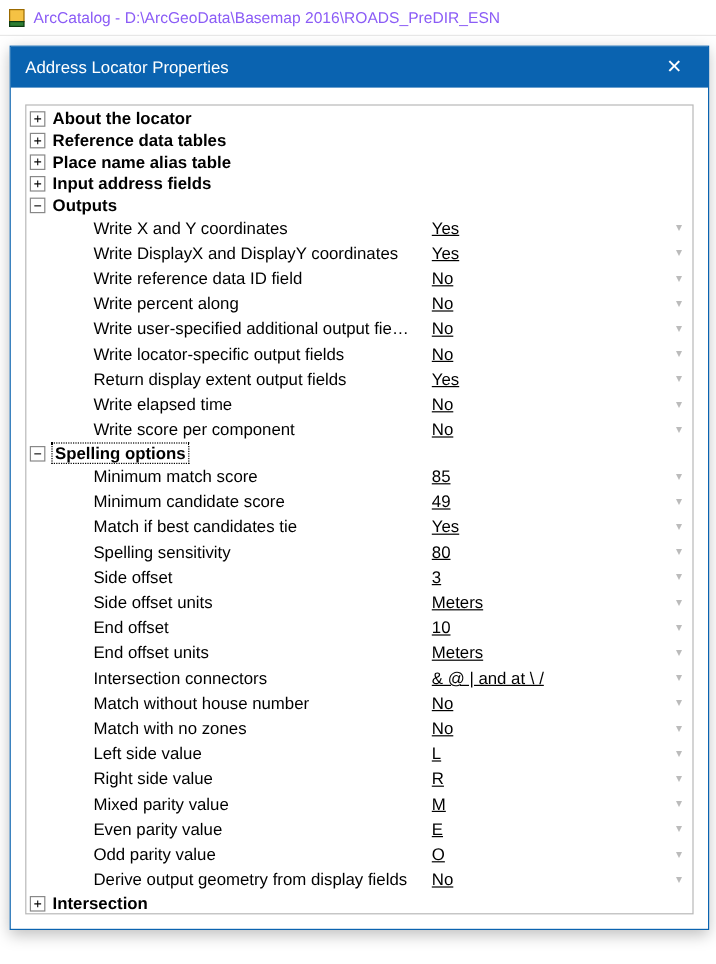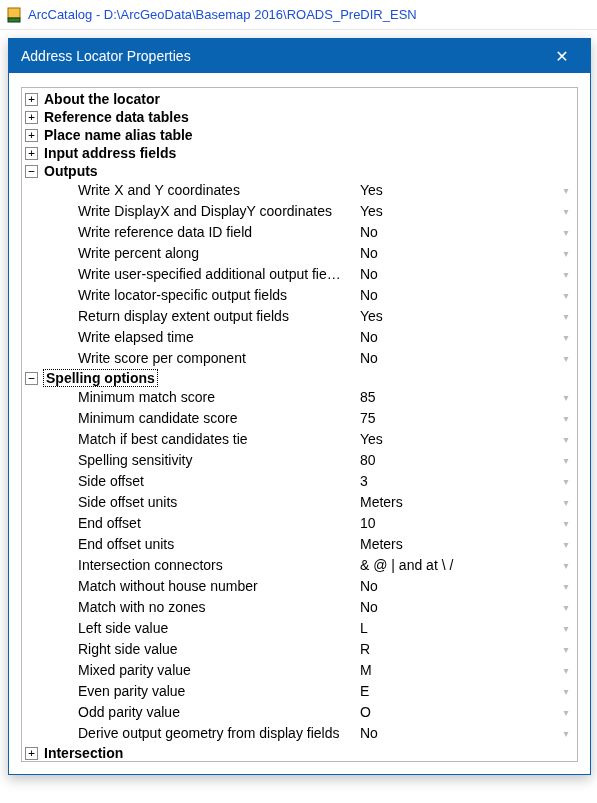--- a/index.html
+++ b/index.html
@@ -12,21 +12,21 @@
     height:803px;
     overflow:hidden;
   }
   
   .parent-title{
     height:30px;
     display:flex;
     align-items:center;
     padding:3px 6px;
     background:#fff;
-    color:#1d4ed8;
+    color:#8b5cf6;
     font-size:13px;
     border-bottom:1px solid #e8e8e8;
   }
   .parent-title .app-icon{
     width:16px;height:16px;margin-right:6px;
     display:inline-flex;align-items:center;justify-content:center;
   }
   
   .dialog{
     position:absolute;
@@ -107,20 +107,21 @@
     padding-left:2px;
     white-space:nowrap;
     overflow:hidden;
     text-overflow:ellipsis;
     margin-left:32px;
   }
   .row .v{
     flex:1;
     padding-left:2px;
     white-space:nowrap;
+    text-decoration:underline;
   }
   .row .dd{
     width:18px;
     color:#bbb;
     font-size:10px;
     text-align:center;
   }
   .outerwrap{position:relative;height:100%;}
 </style>
 </head>
@@ -222,21 +223,21 @@
         <span class="lbl-wrap"><span>Spelling options</span></span>
       </div>
       <div id="geocoding-rows">
             <div class="row">
               <span class="k">Minimum match score</span>
               <span class="v">85</span>
               <span class="dd">▾</span>
             </div>
             <div class="row">
               <span class="k">Minimum candidate score</span>
-              <span class="v">75</span>
+              <span class="v">49</span>
               <span class="dd">▾</span>
             </div>
             <div class="row">
               <span class="k">Match if best candidates tie</span>
               <span class="v">Yes</span>
               <span class="dd">▾</span>
             </div>
             <div class="row">
               <span class="k">Spelling sensitivity</span>
               <span class="v">80</span>

